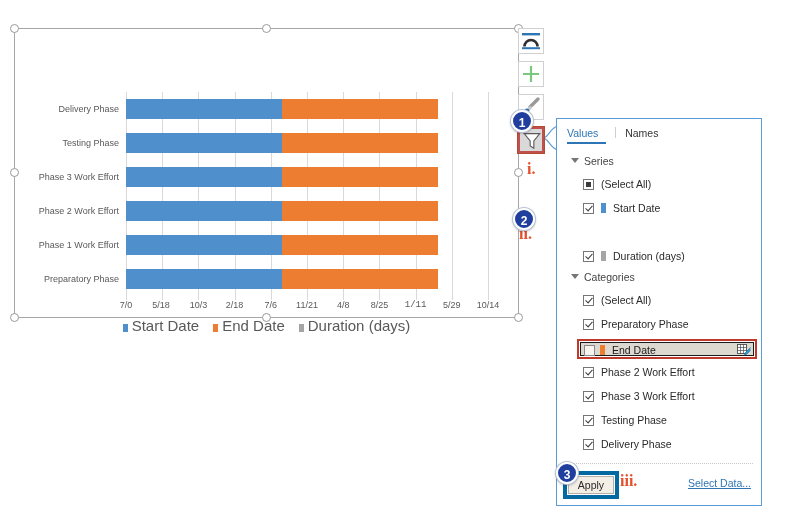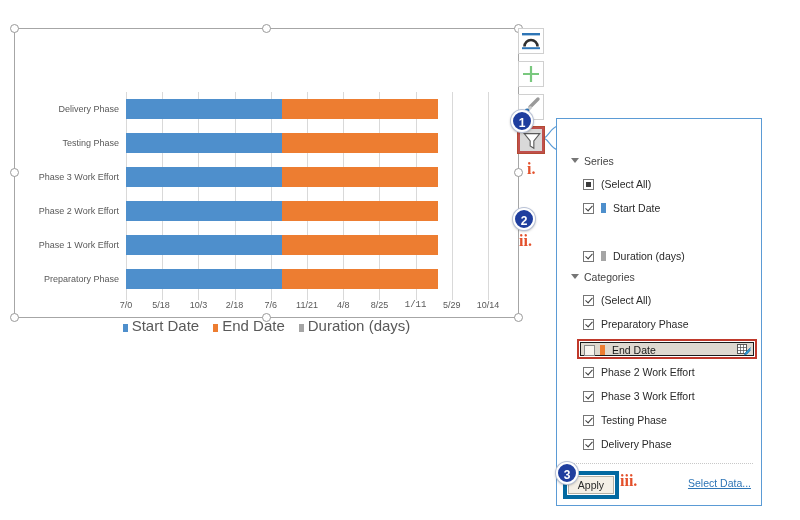--- a/index.html
+++ b/index.html
@@ -448,33 +448,38 @@
 
   <div class="chart-btn active">
     <svg width="22" height="22" viewBox="0 0 24 24" style="position:absolute;left:1px;top:1px;">
       <path d="M3.5 4 H20.5 L14 12 V20 L10 17.5 V12 Z" fill="#ffffff" stroke="#5a5a5a" stroke-width="1.2"></path>
     </svg>
   </div>
 
 </div>
 
 <span class="roman" style="left:527px; top:160px;">i.</span>
-<span class="roman" style="left:519px; top:232px;">ii.</span>
+<span class="roman" style="left:519px; top:225px;">ii.</span>
 <span class="roman" style="left:620px; top:472px;">iii.</span>
 
 <div class="step-badge" style="left:511px; top:110px;">1</div>
 <div class="step-badge" style="left:513px; top:208px;">2</div>
 <div class="step-badge" style="left:556px; top:462px;">3</div>
 
 <svg id="panel-pointer" viewBox="0 0 16 26">
   <path d="M15 1 C7 3, 7 10, 1 13 C7 16, 7 23, 15 25" fill="none" stroke="#5b9bd5" stroke-width="1.1"></path>
 </svg>
 
 <div id="filter-panel">
 
+  <div id="panel-tabs">
+    <span class="panel-tab active">Values</span>
+    <span class="tab-sep"></span>
+    <span class="panel-tab inactive">Names</span>
+  </div>
 
   <div class="group-header" style="top:36px;">
     <span class="tri"></span><span>Series</span>
   </div>
 
   <div class="filter-row" style="top:56px;">
     <span class="cb indeterminate"></span><span>(Select All)</span>
   </div>
 
   <div class="filter-row" style="top:80px;">

